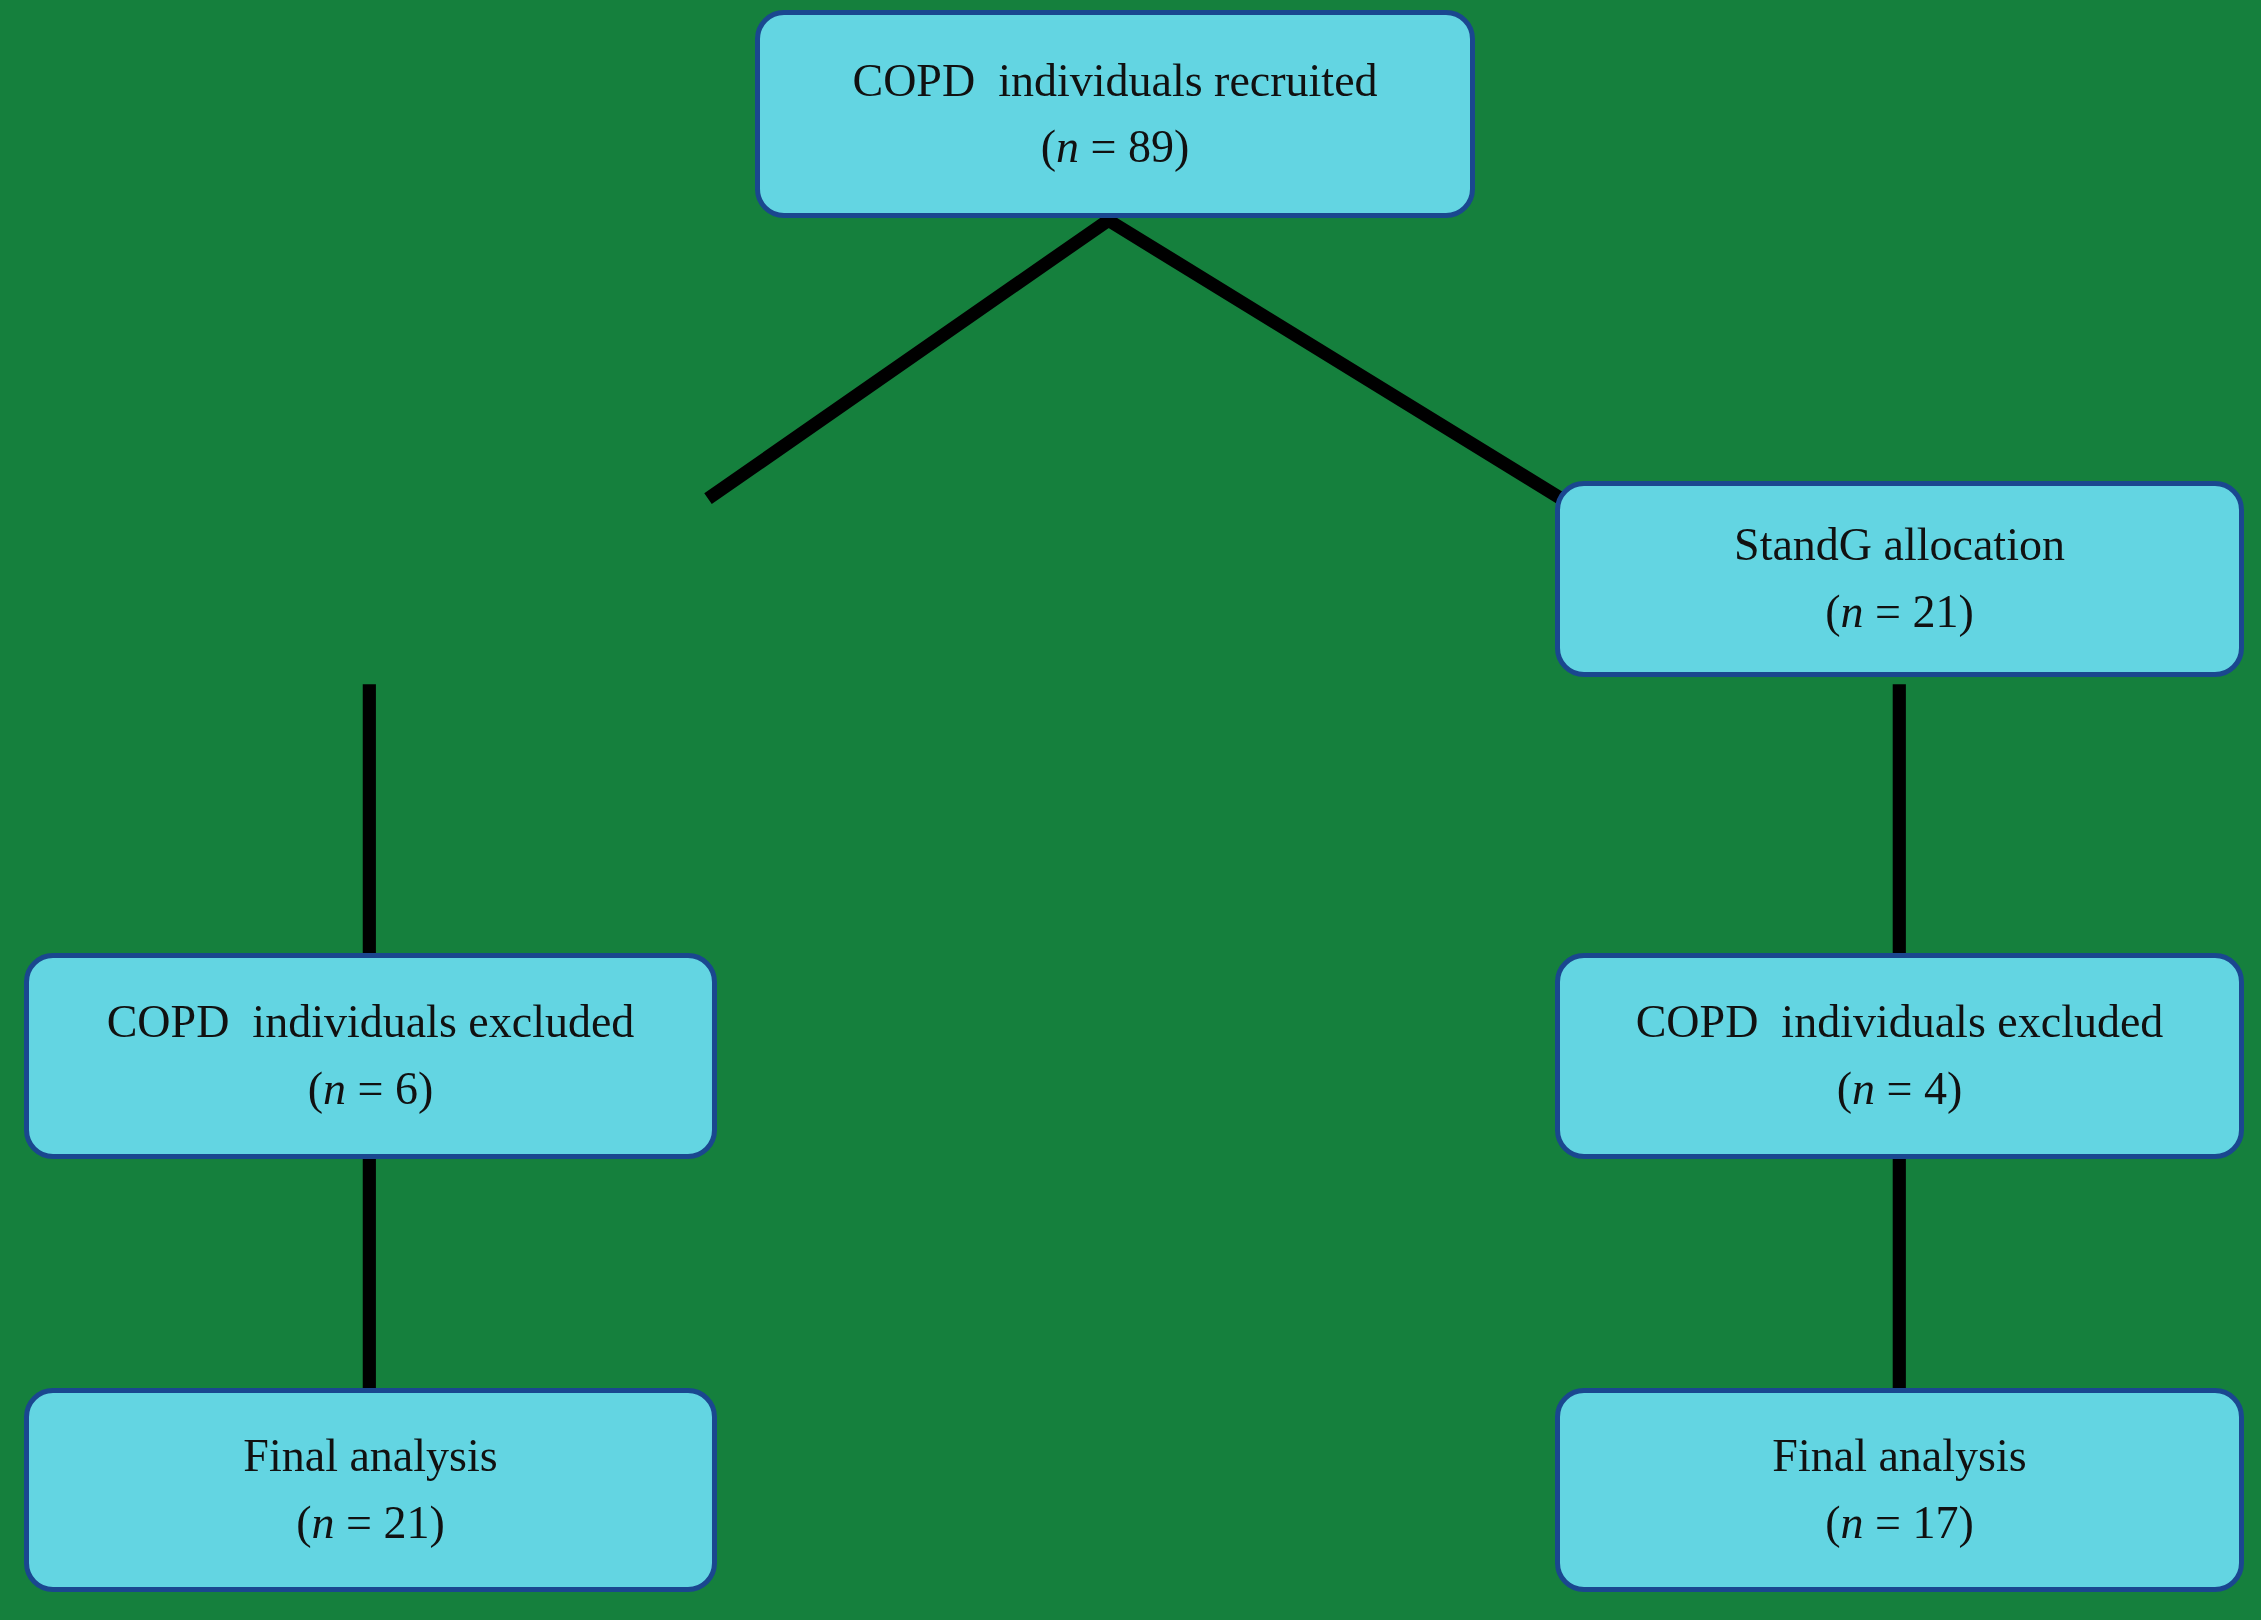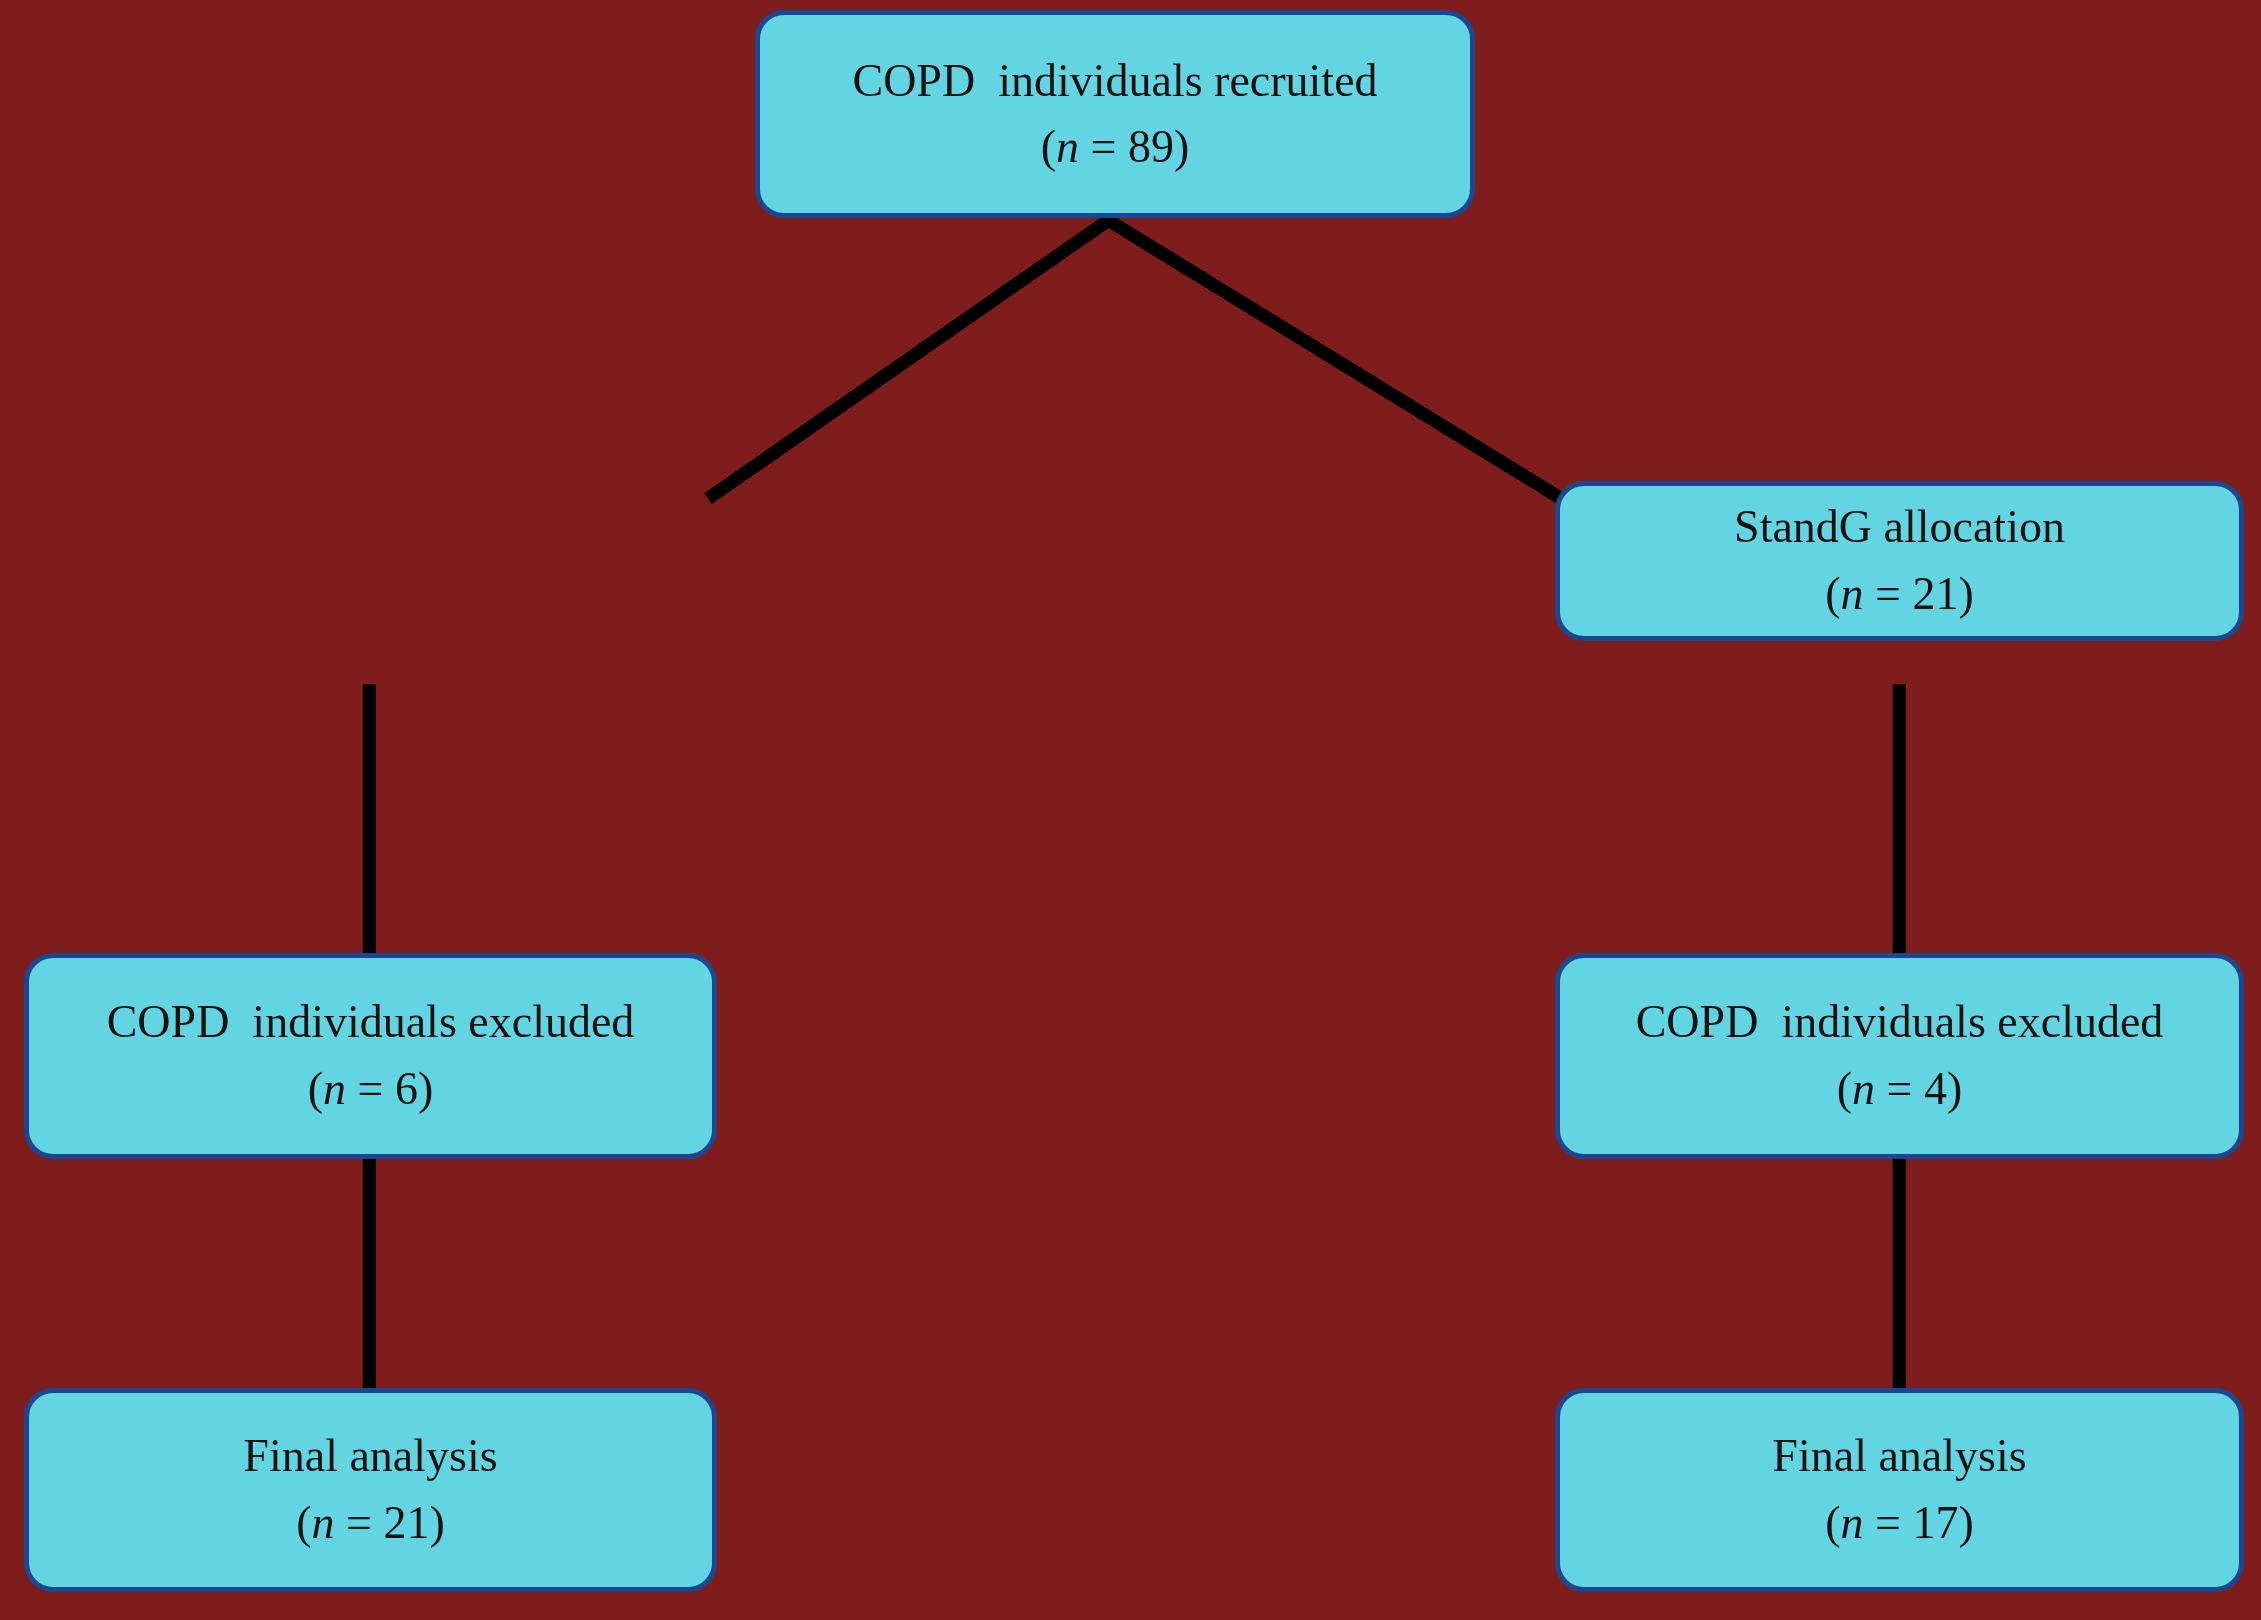--- a/index.html
+++ b/index.html
@@ -7,21 +7,21 @@
     --box-border:#1a478f;
     --line-color:#000000;
     --text-color:#111111;
   }
   *{margin:0;padding:0;box-sizing:border-box;}
   html,body{background:#ffffff;}
   .canvas{
     position:relative;
     width:2261px;
     height:1620px;
-    background:#7f1d1d;
+    background:#15803d;
     font-family:"Liberation Serif","DejaVu Serif",serif;
     overflow:hidden;
   }
   .connectors{
     position:absolute;
     left:0;top:0;
     width:2261px;height:1620px;
     z-index:1;
   }
   .connectors polyline,.connectors line{
@@ -44,21 +44,21 @@
     color:var(--text-color);
     font-size:46px;
     line-height:1.45;
   }
   .node-label{white-space:pre-wrap;}
   .node-n span,.node-n i{white-space:pre;}
   .node-n i{font-style:italic;}
   
   .node-recruited      {left:755px; top:10.4px;   width:720px; height:208px;}
   .node-sitg-alloc     {left:24px;   top:481px;  width:693px; height:208px;}
-  .node-standg-alloc   {left:1555px; top:481px;  width:689px;  height:160px;}
+  .node-standg-alloc   {left:1555px; top:481px;  width:689px;  height:196px;}
   .node-sitg-excluded  {left:24px;   top:953px; width:693px; height:206px;}
   .node-standg-excluded{left:1555px; top:953px; width:689px;  height:206px;}
   .node-sitg-final     {left:24px;   top:1388px; width:693px; height:204px;}
   .node-standg-final   {left:1555px; top:1388px; width:689px;  height:204px;}
 </style>
 </head>
 <body>
 
 <div class="canvas">
 

